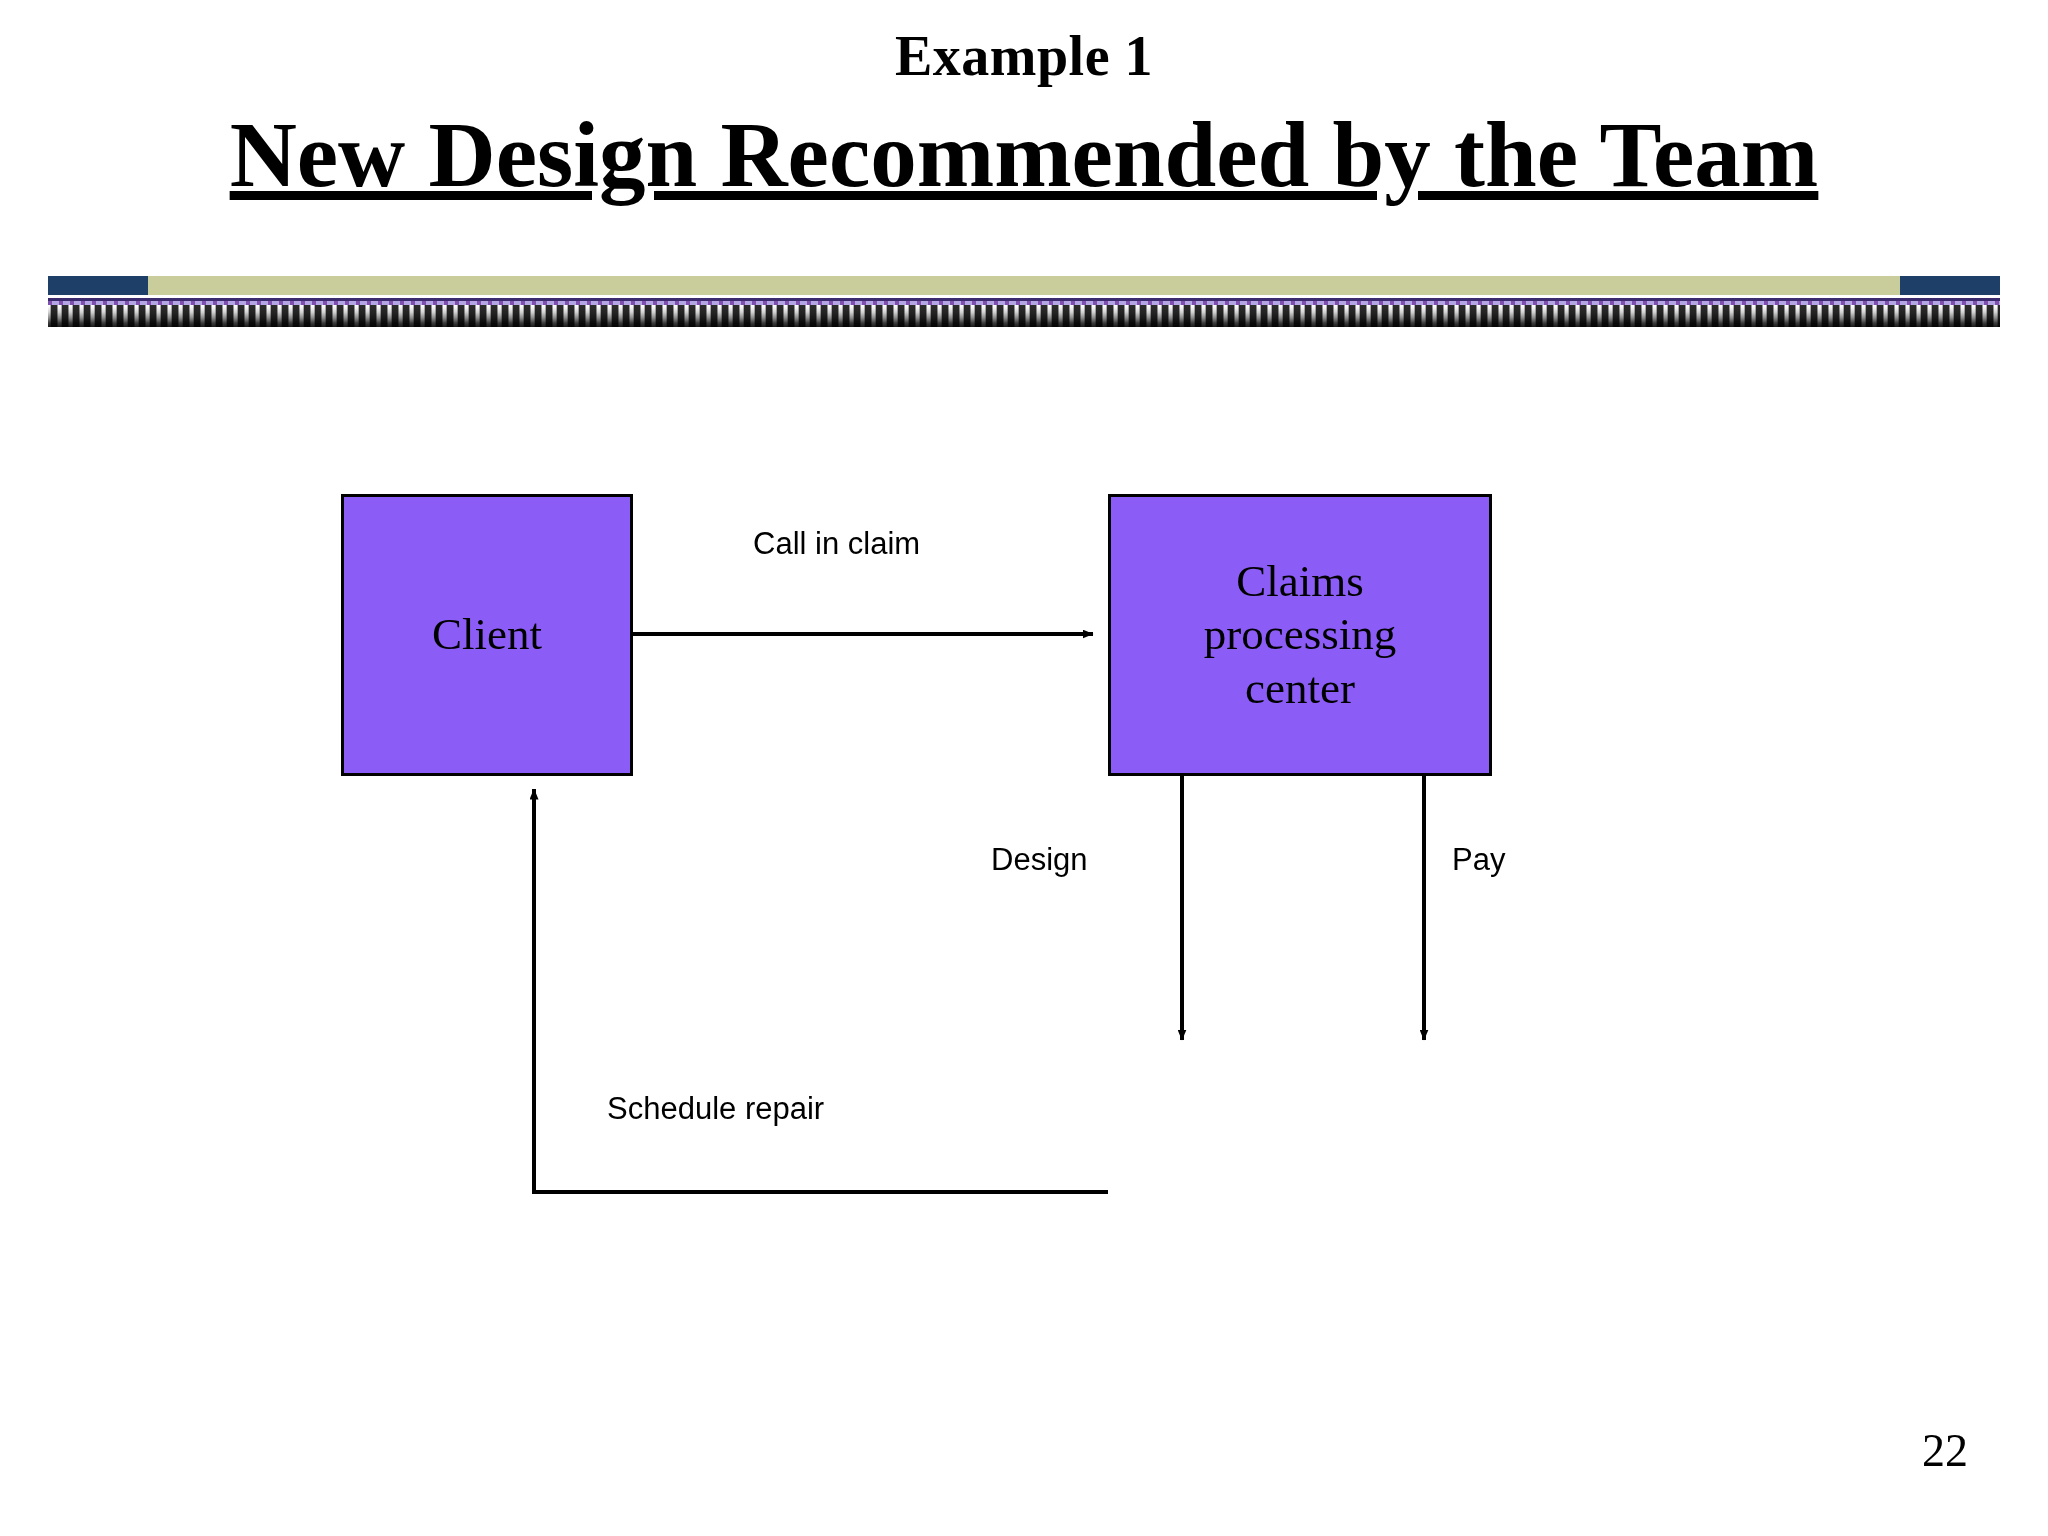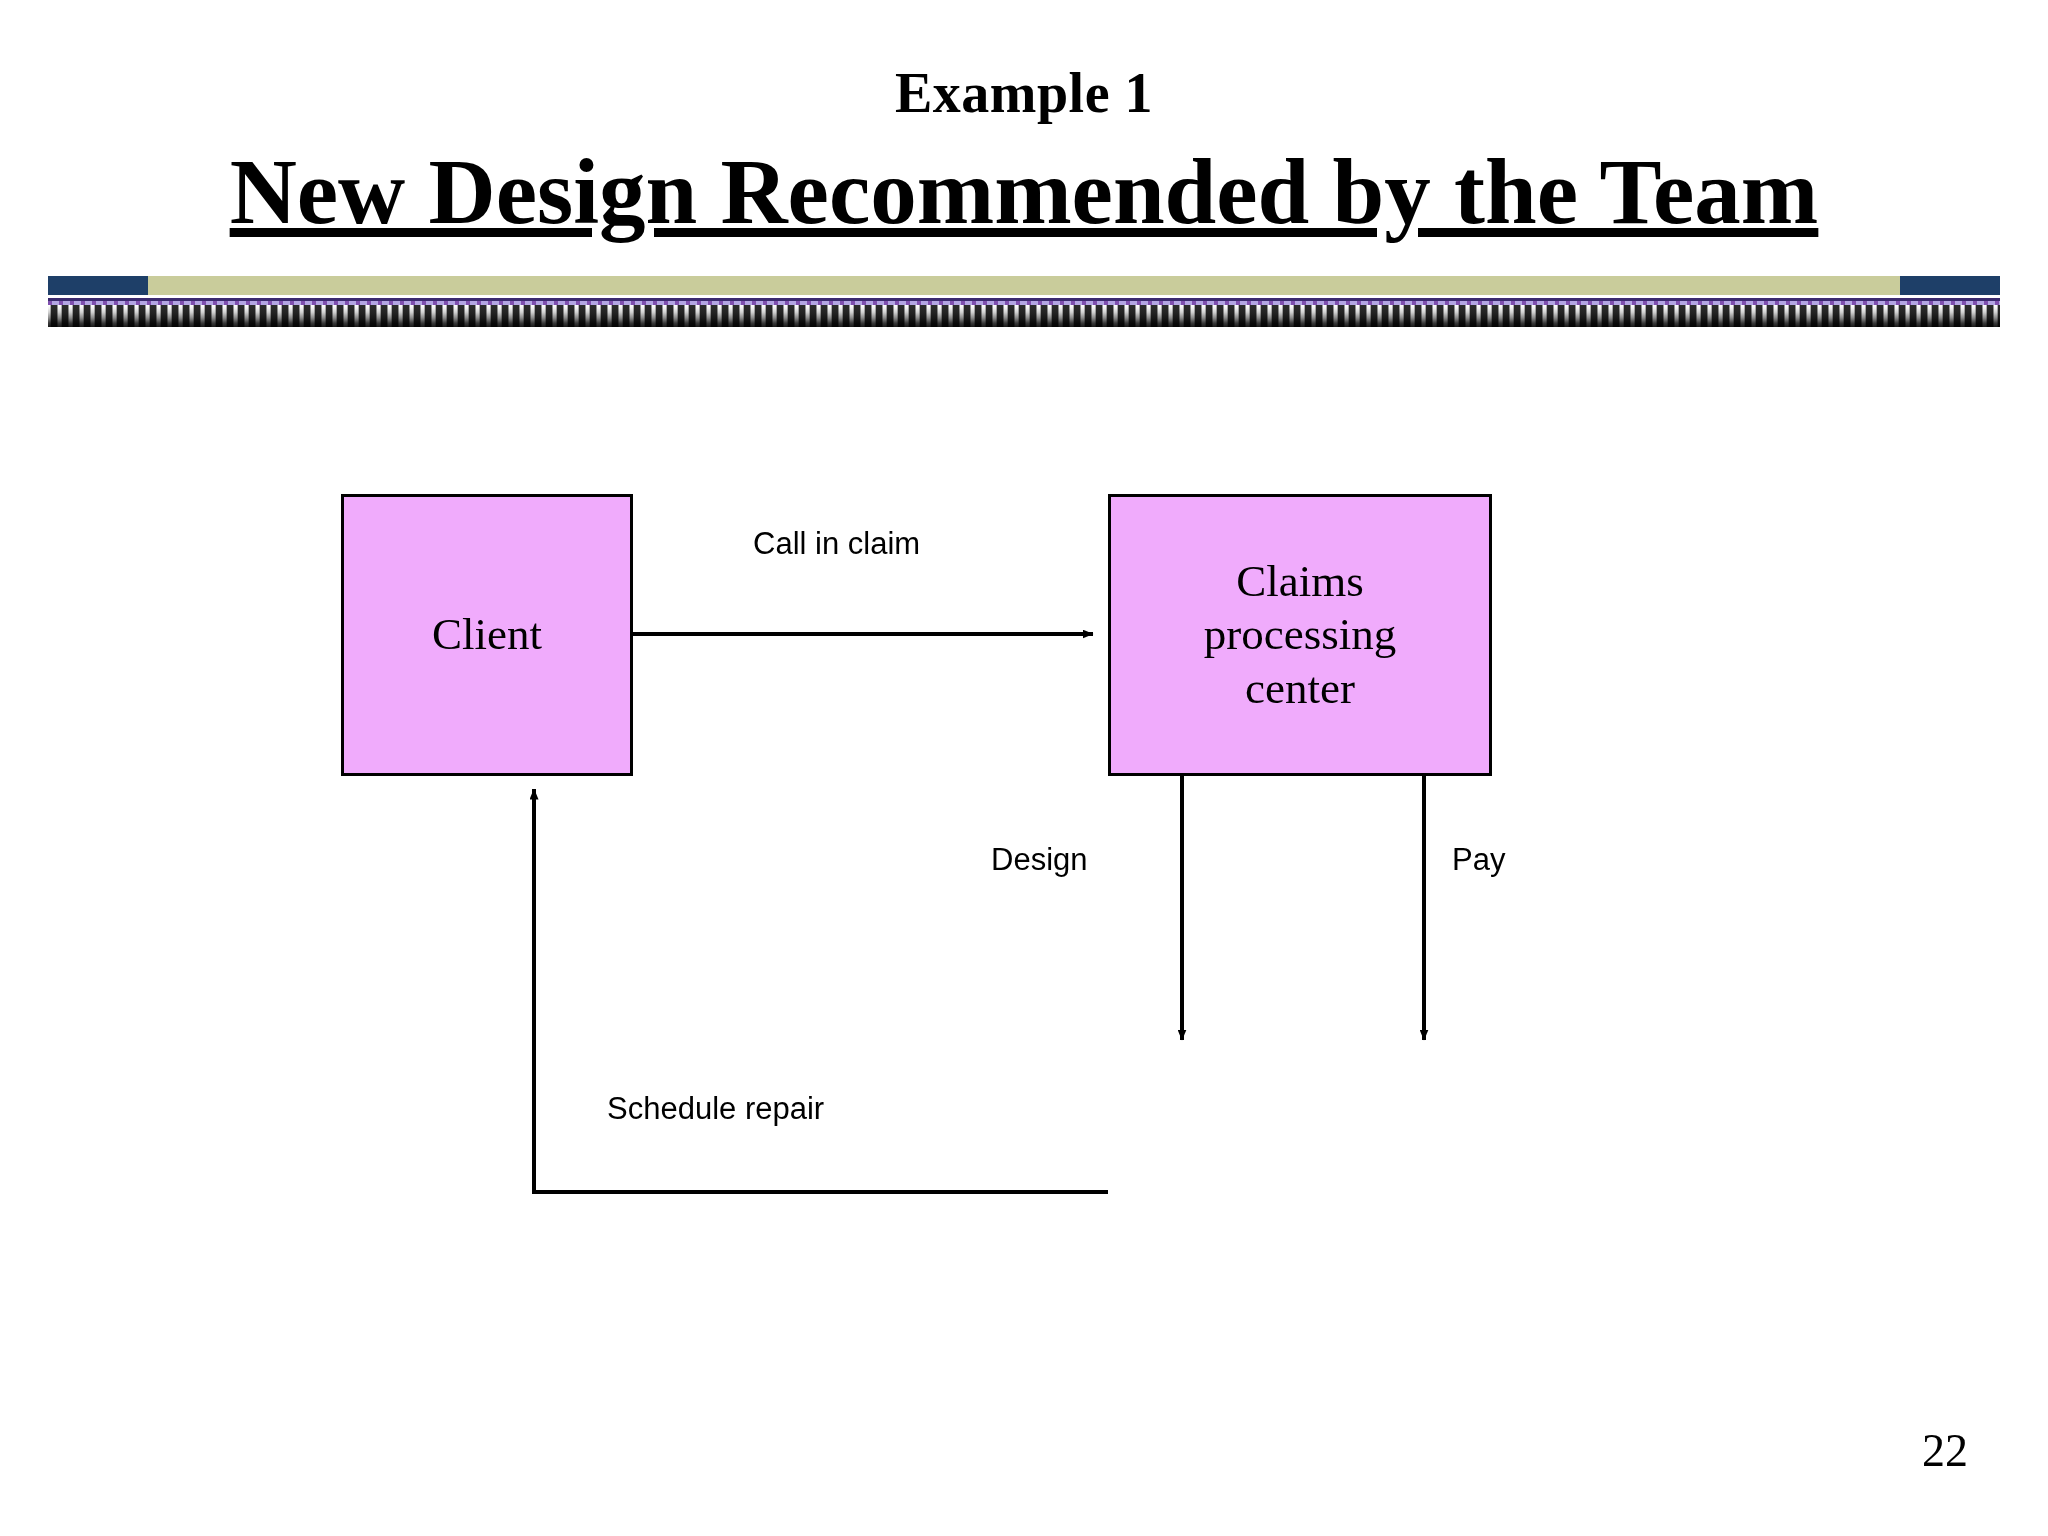--- a/index.html
+++ b/index.html
@@ -24,21 +24,21 @@
     width: 2048px;
     text-align: center;
   }
   #eyebrow-title {
     font-family: "Liberation Serif", "DejaVu Serif", serif;
     font-weight: bold;
     font-size: 56px;
     line-height: 1.0;
     letter-spacing: 0.5px;
     margin: 0;
-    padding-top: 65px;
+    padding-top: 28px;
   }
   #main-title {
     font-family: "Liberation Serif", "DejaVu Serif", serif;
     font-weight: bold;
     font-size: 93px;
     line-height: 1.0;
     letter-spacing: 0px;
     margin: 0;
     padding-top: 24px;
     white-space: nowrap;
@@ -128,21 +128,21 @@
   }
   #diagram-svg {
     position: absolute;
     left: 0;
     top: 0;
   }
   .node-box {
     position: absolute;
     box-sizing: border-box;
     border: 3px solid #000000;
-    background: #f0abfc;
+    background: #8b5cf6;
     display: flex;
     align-items: center;
     justify-content: center;
   }
   .node-label {
     font-family: "Liberation Serif", "DejaVu Serif", serif;
     font-size: 45px;
     line-height: 1.18;
     text-align: center;
     white-space: pre-line;

